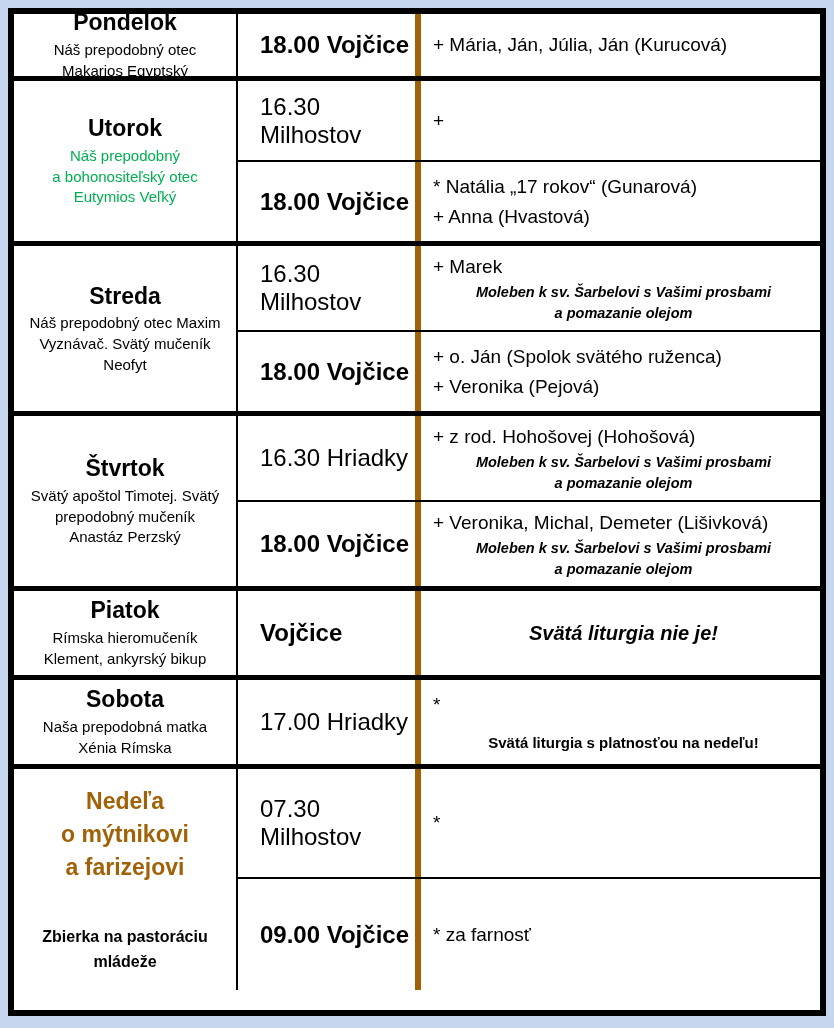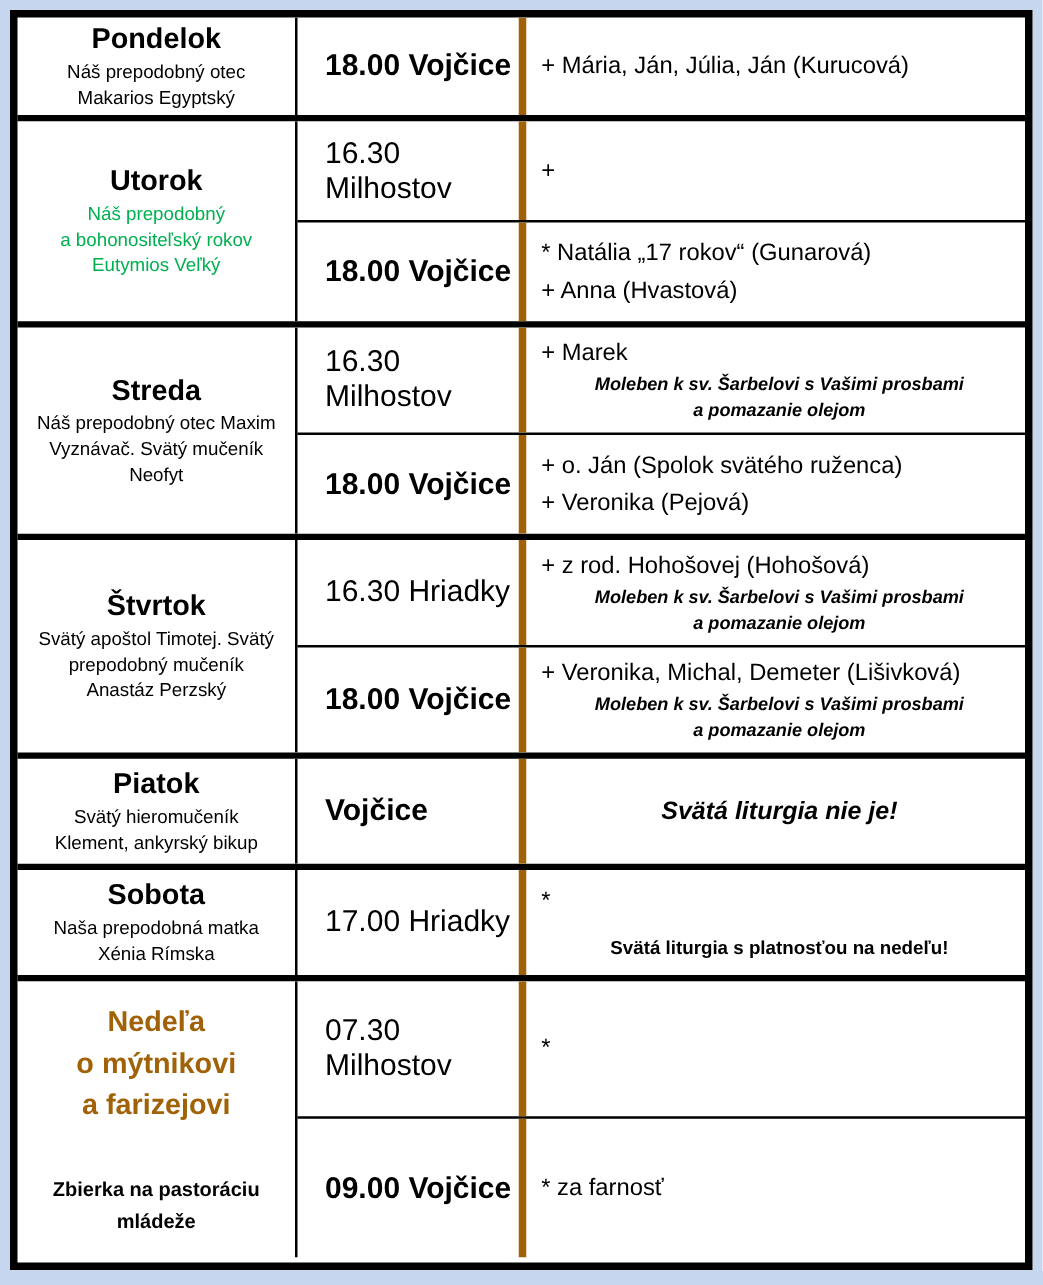--- a/index.html
+++ b/index.html
@@ -121,21 +121,21 @@
   .intent-cell.top-star {
     justify-content: flex-start;
     padding-top: 10px;
   }
 </style>
 </head>
 <body>
 
 <div class="schedule-table">
 
-  <div class="day-row" style="height:83px">
+  <div class="day-row" style="height:67px">
     <div class="day-cell">
       <div class="day-title">Pondelok</div>
       <div class="day-sub">
         <div>Náš prepodobný otec</div>
         <div>Makarios Egyptský</div>
       </div>
     </div>
     <div class="services">
       <div class="svc">
         <div class="time-cell bold">18.00 Vojčice</div>
@@ -144,21 +144,21 @@
         </div>
       </div>
     </div>
   </div>
 
   <div class="day-row" style="height:165px">
     <div class="day-cell">
       <div class="day-title">Utorok</div>
       <div class="day-sub green">
         <div>Náš prepodobný</div>
-        <div>a bohonositeľský rokov</div>
+        <div>a bohonositeľský otec</div>
         <div>Eutymios Veľký</div>
       </div>
     </div>
     <div class="services">
       <div class="svc split" style="height:81px;flex:none">
         <div class="time-cell">16.30 Milhostov</div>
         <div class="intent-cell">
           <div>+</div>
         </div>
       </div>
@@ -232,21 +232,21 @@
           </div>
         </div>
       </div>
     </div>
   </div>
 
   <div class="day-row" style="height:89px">
     <div class="day-cell">
       <div class="day-title">Piatok</div>
       <div class="day-sub">
-        <div>Svätý hieromučeník</div>
+        <div>Rímska hieromučeník</div>
         <div>Klement, ankyrský bikup</div>
       </div>
     </div>
     <div class="services">
       <div class="svc">
         <div class="time-cell bold">Vojčice</div>
         <div class="intent-cell center-all">
           <div class="big-note">Svätá liturgia nie je!</div>
         </div>
       </div>

